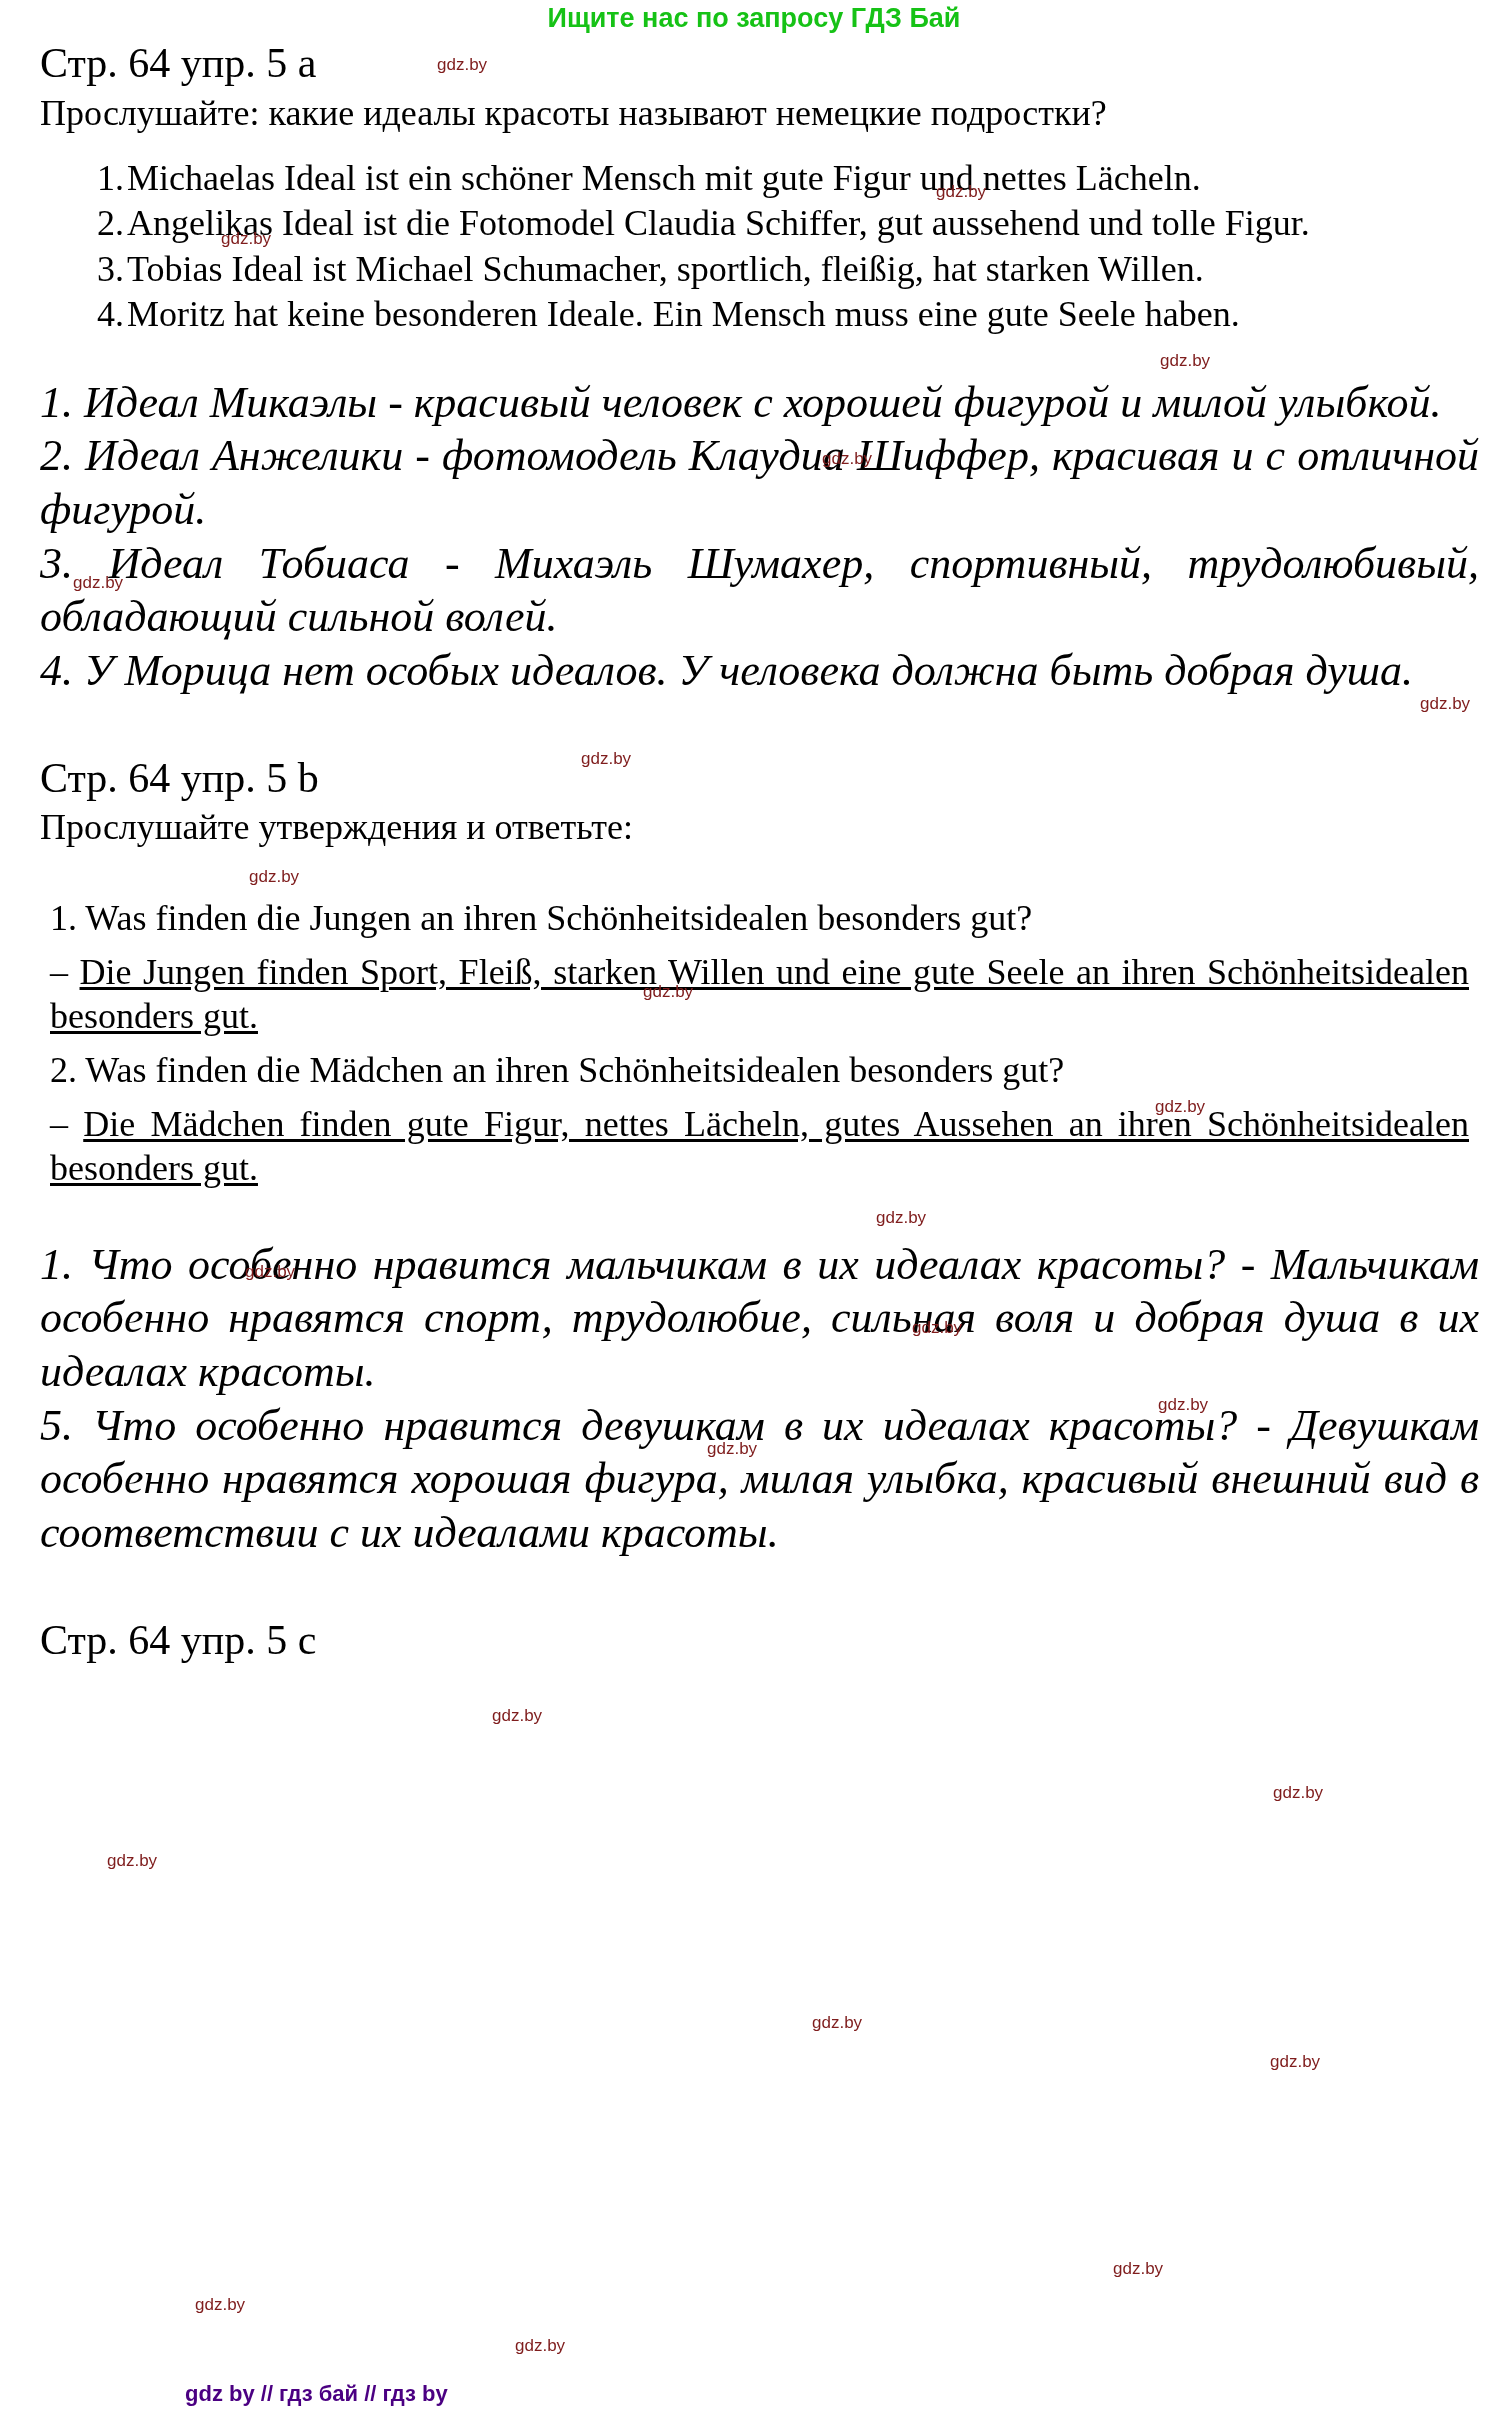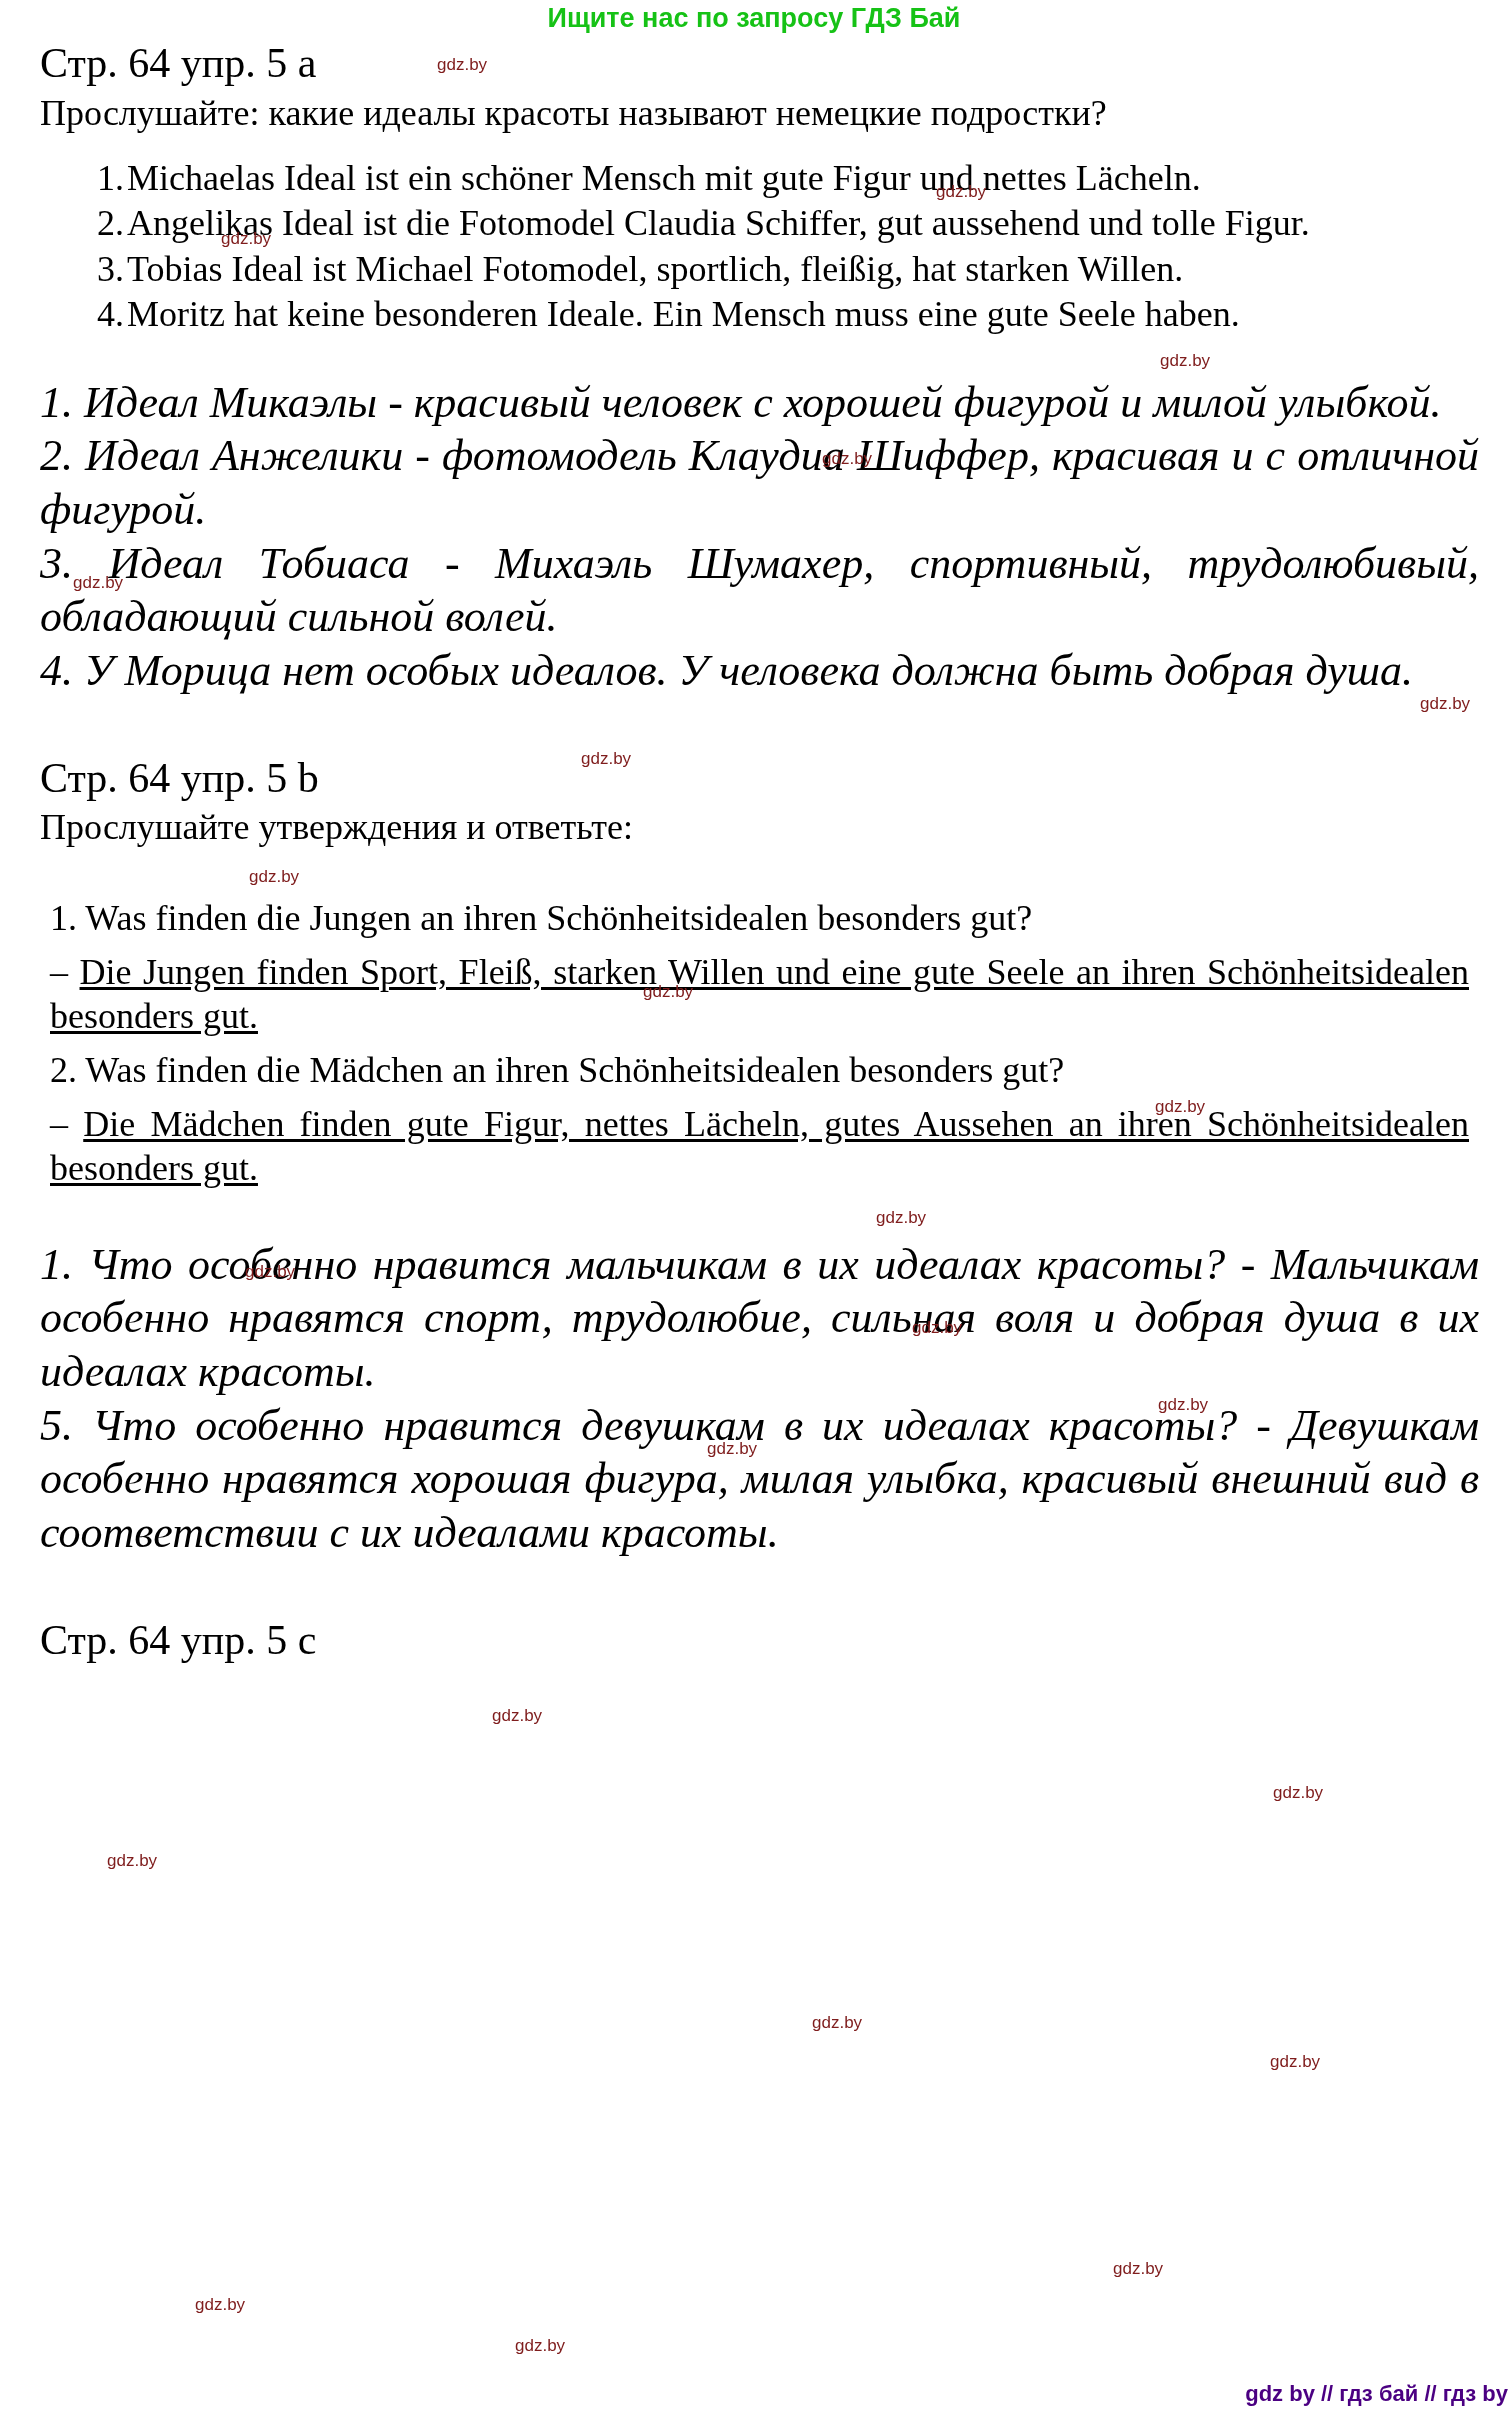--- a/index.html
+++ b/index.html
@@ -102,21 +102,21 @@
     font-size: 17px;
     color: #7f1d1d;
     white-space: nowrap;
     pointer-events: none;
   }
   .footer {
     position: absolute;
     bottom: 6.4px;
     left: 0;
     width: 100%;
-    text-align: right;
+    text-align: left;
     font-family: "Liberation Sans", "DejaVu Sans", sans-serif;
     font-weight: bold;
     font-size: 22px;
     color: #4B0082;
   }
   .footer .f2 { padding-left: 185px; }
 </style>
 </head>
 <body>
 
@@ -135,21 +135,21 @@
       <li>
         <span class="num">1.</span>
         <span class="txt">Michaelas Ideal ist ein schöner Mensch mit gute Figur und nettes Lächeln.</span>
       </li>
       <li>
         <span class="num">2.</span>
         <span class="txt">Angelikas Ideal ist die Fotomodel Claudia Schiffer, gut aussehend und tolle Figur.</span>
       </li>
       <li>
         <span class="num">3.</span>
-        <span class="txt">Tobias Ideal ist Michael Fotomodel, sportlich, fleißig, hat starken Willen.</span>
+        <span class="txt">Tobias Ideal ist Michael Schumacher, sportlich, fleißig, hat starken Willen.</span>
       </li>
       <li>
         <span class="num">4.</span>
         <span class="txt">Moritz hat keine besonderen Ideale. Ein Mensch muss eine gute Seele haben.</span>
       </li>
     </ol>
 
     <div class="spacer-md"></div>
 
     <p class="ru-item">

